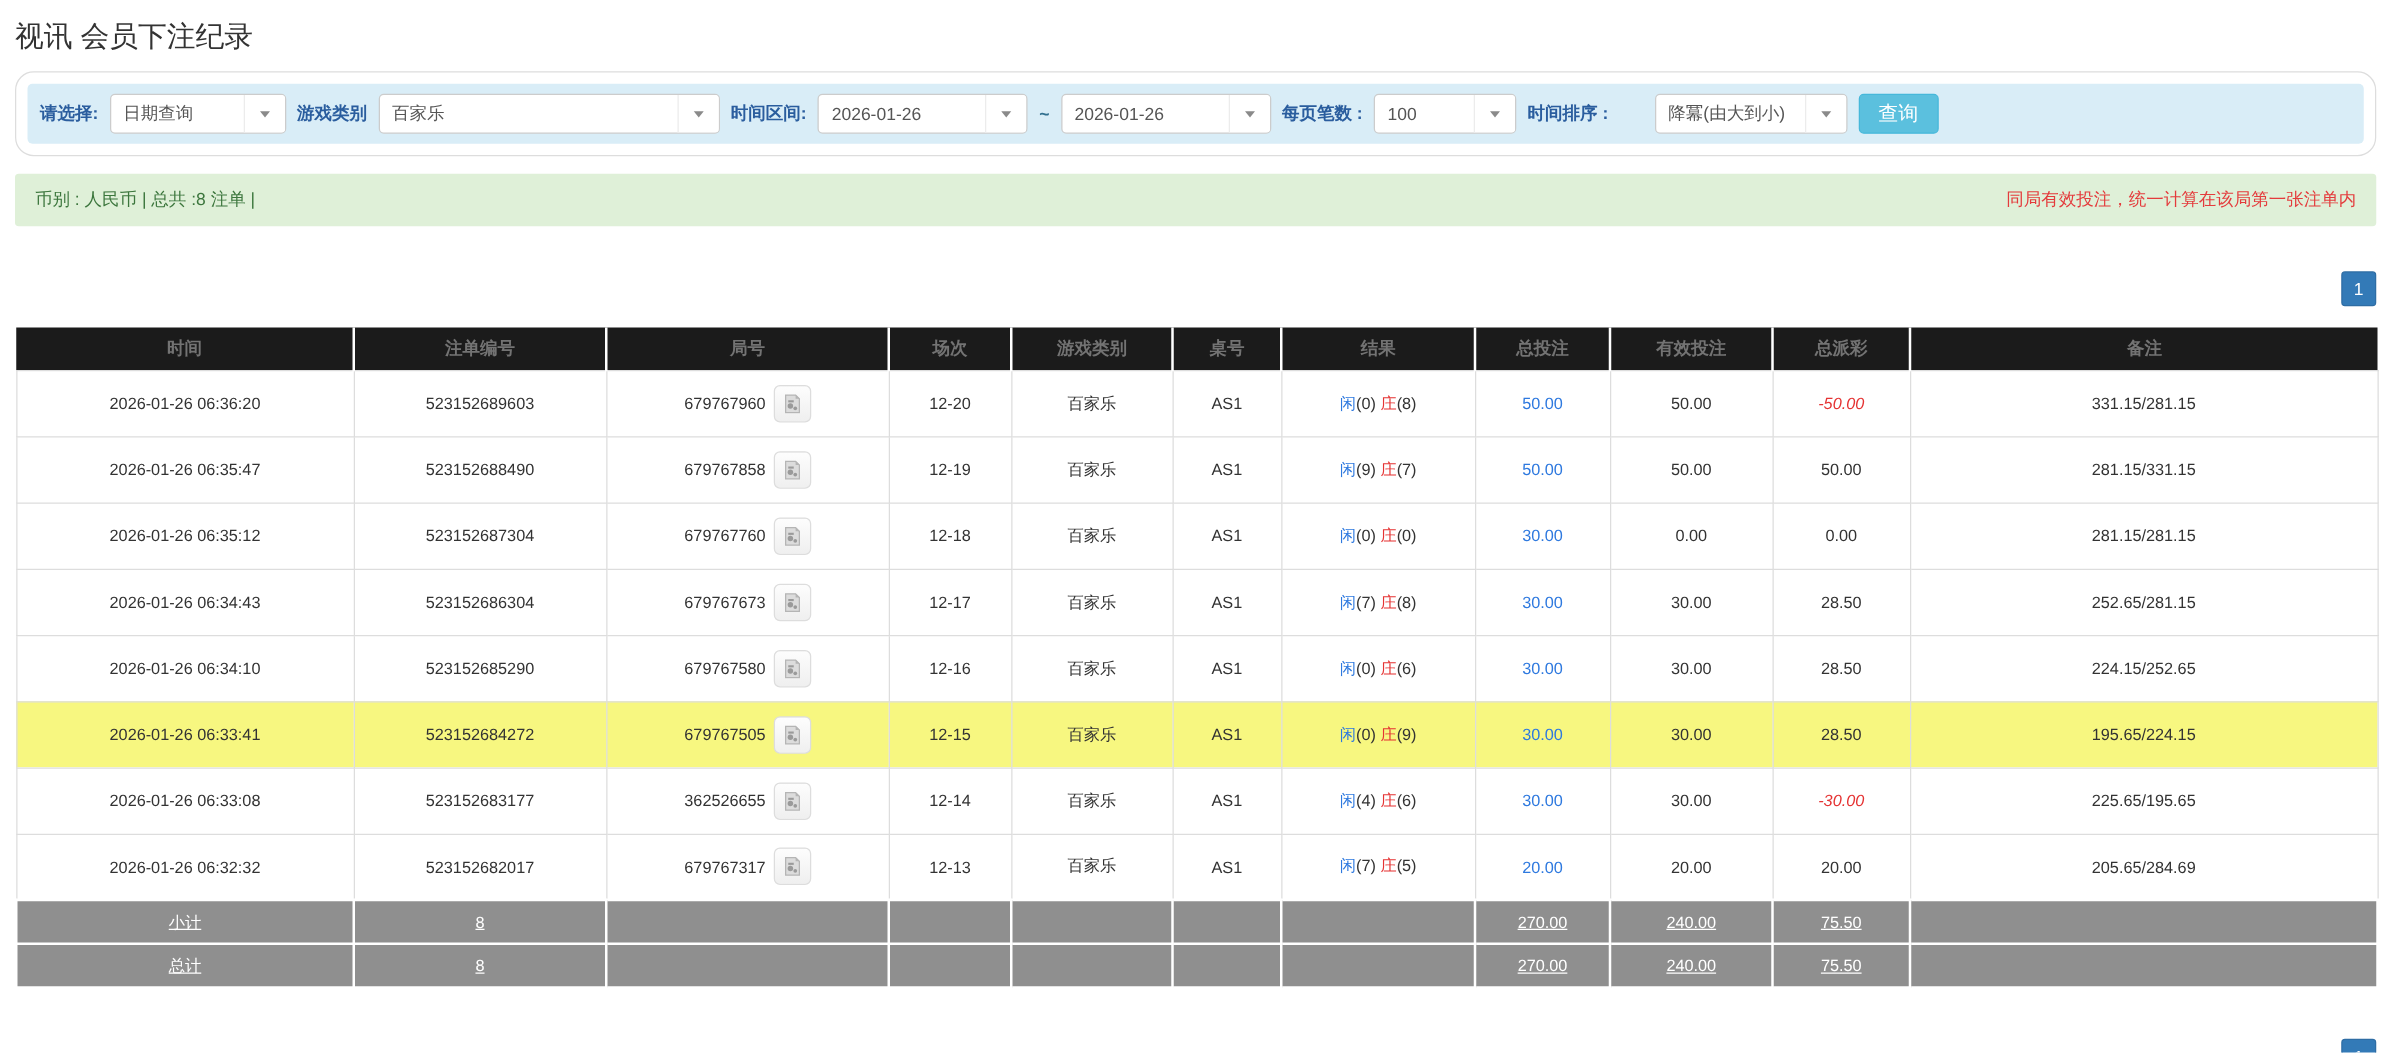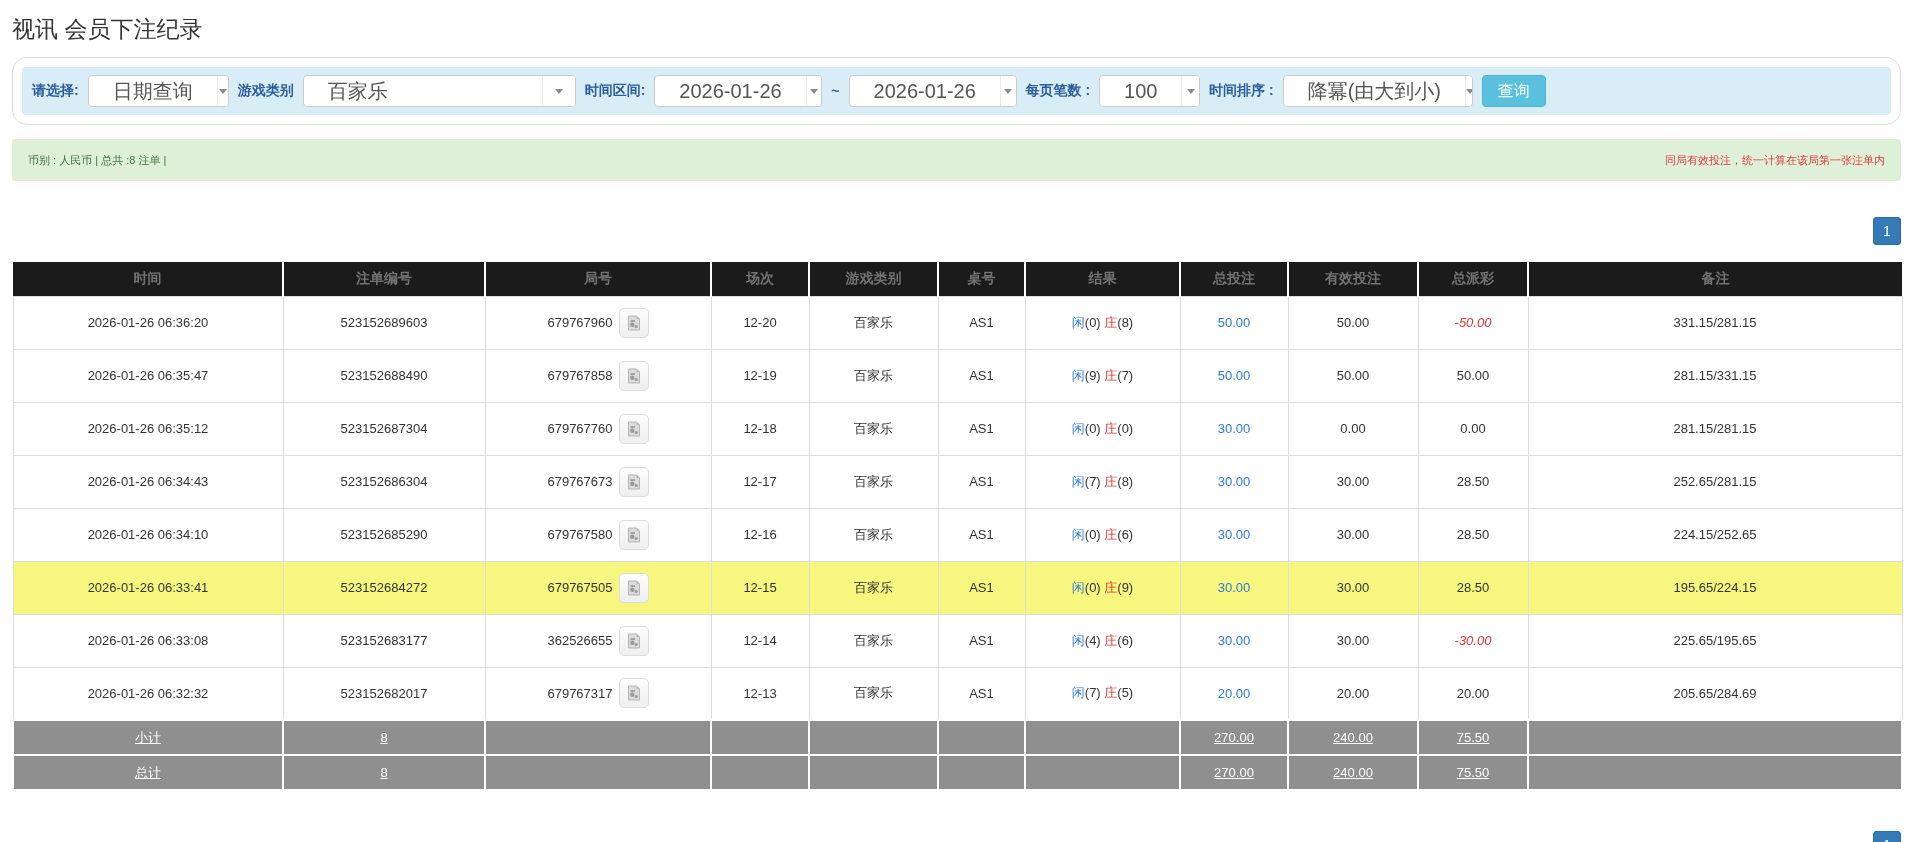--- a/index.html
+++ b/index.html
@@ -15,36 +15,36 @@
   .panel { border:1px solid #ddd; border-radius:15px; padding:9px; background:#fff; }
   .filterbar {
     background:var(--filter-bar-bg,#d9edf7); border-radius:4px; padding:8px 10px;
     display:flex; align-items:center; gap:9px; height:48px;
   }
   .flabel { color:var(--filter-label,#2a5d9e); font-weight:bold; font-size:14px; white-space:nowrap; }
   .sel {
     background:#fff; border:1px solid #ccc; border-radius:4px; height:32px;
     display:flex; align-items:center; cursor:pointer; overflow:hidden;
   }
-  .sel .val { padding:0 24px; font-size:20px; color:#555; flex:1; white-space:nowrap; }
+  .sel .val { padding:0 10px; font-size:14px; color:#555; flex:1; white-space:nowrap; }
   .caret-box { width:33px; align-self:stretch; display:flex; align-items:center; justify-content:center; border-left:1px solid #ececec; background:#fff; }
   .caret { width:0; height:0; border-left:4px solid transparent; border-right:4px solid transparent; border-top:5px solid #8a8a8a; }
   .tilde { color:#31708f; font-weight:bold; font-size:14px; }
   .query-btn {
     background:var(--query-button-bg,#5bc0de); border:1px solid #46b8da; color:#fff;
     font-size:16px; height:32px; padding:0 15px; border-radius:4px; cursor:pointer;
     font-family:inherit;
   }
   .w-qtype { width:141px; } .w-game { width:273px; } .w-date { width:168px; }
-  .w-psize { width:101px; } .w-sort { width:190px; }
+  .w-psize { width:114px; } .w-sort { width:154px;margin-left:28px; }
 
   
   .alertbar {
     margin-top:14px; background:var(--notice-bg,#dff0d8); border-radius:3px; height:42px;
-    display:flex; align-items:center; justify-content:space-between; padding:0 16px; font-size:11px;
+    display:flex; align-items:center; justify-content:space-between; padding:0 16px; font-size:14px;
   }
   .alertbar .left  { color:var(--notice-text,#3c763d); }
   .alertbar .right { color:var(--notice-warning-text,#e43b3c); }
 
   
   .pagerow { display:flex; justify-content:flex-end; }
   .pagerow.top { margin-top:36px; }
   .pagerow.bottom { margin-top:40px; }
   .page-btn {
     min-width:28px; height:28px; background:var(--pagination-bg,#337ab7); color:#fff;

